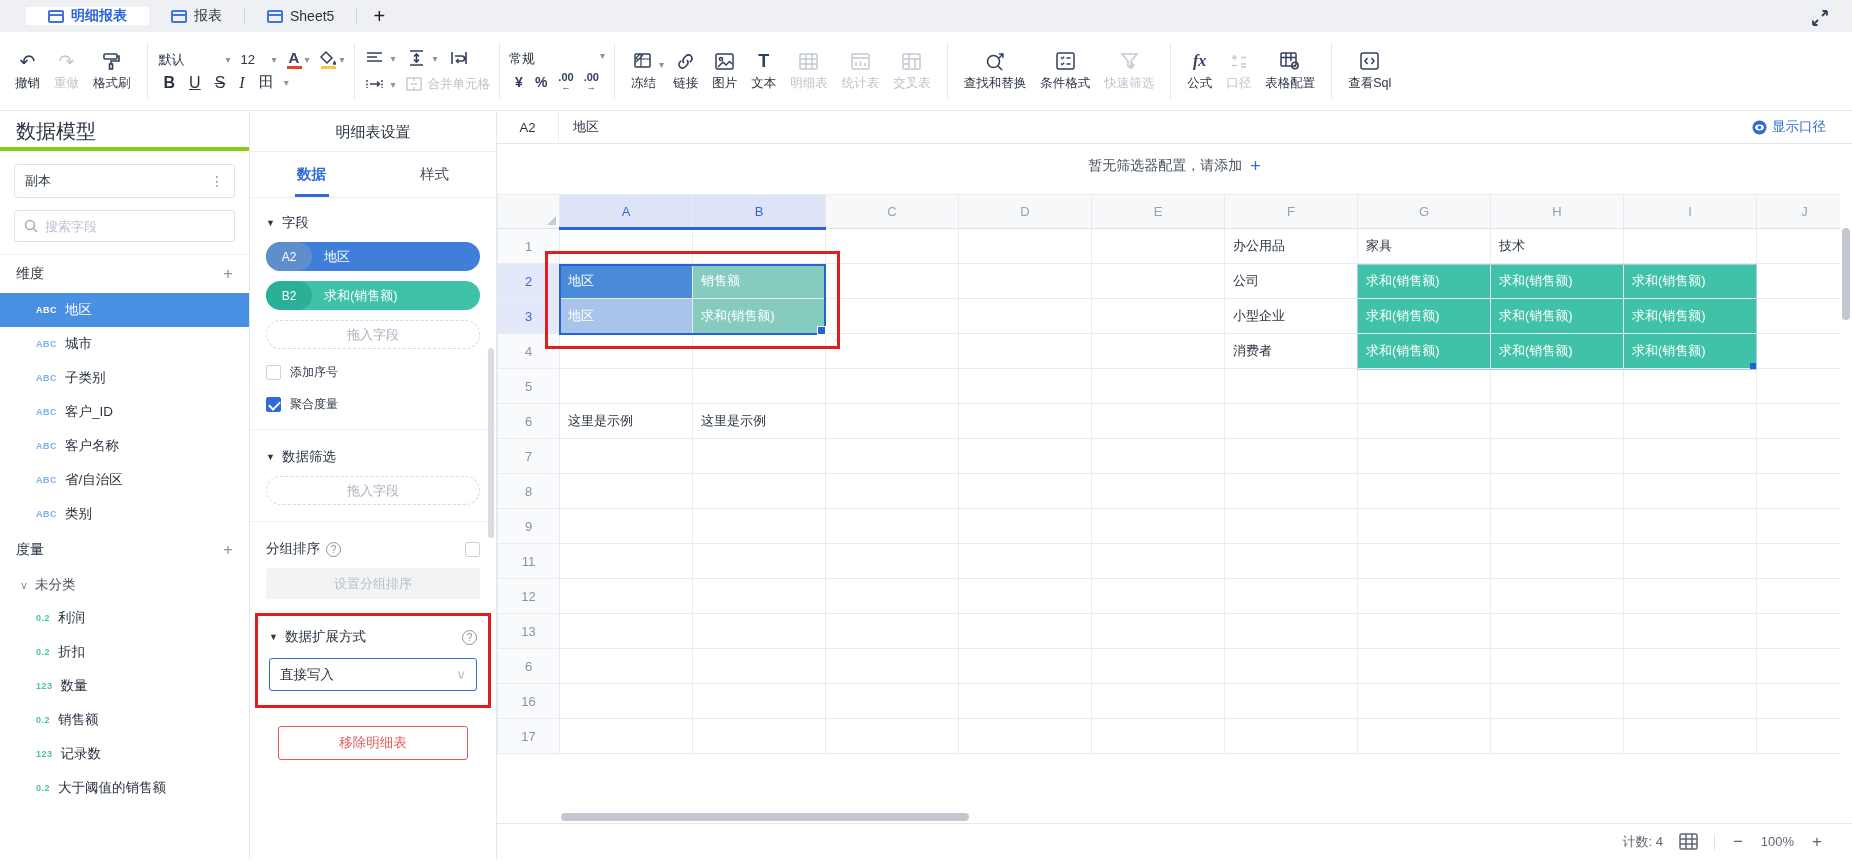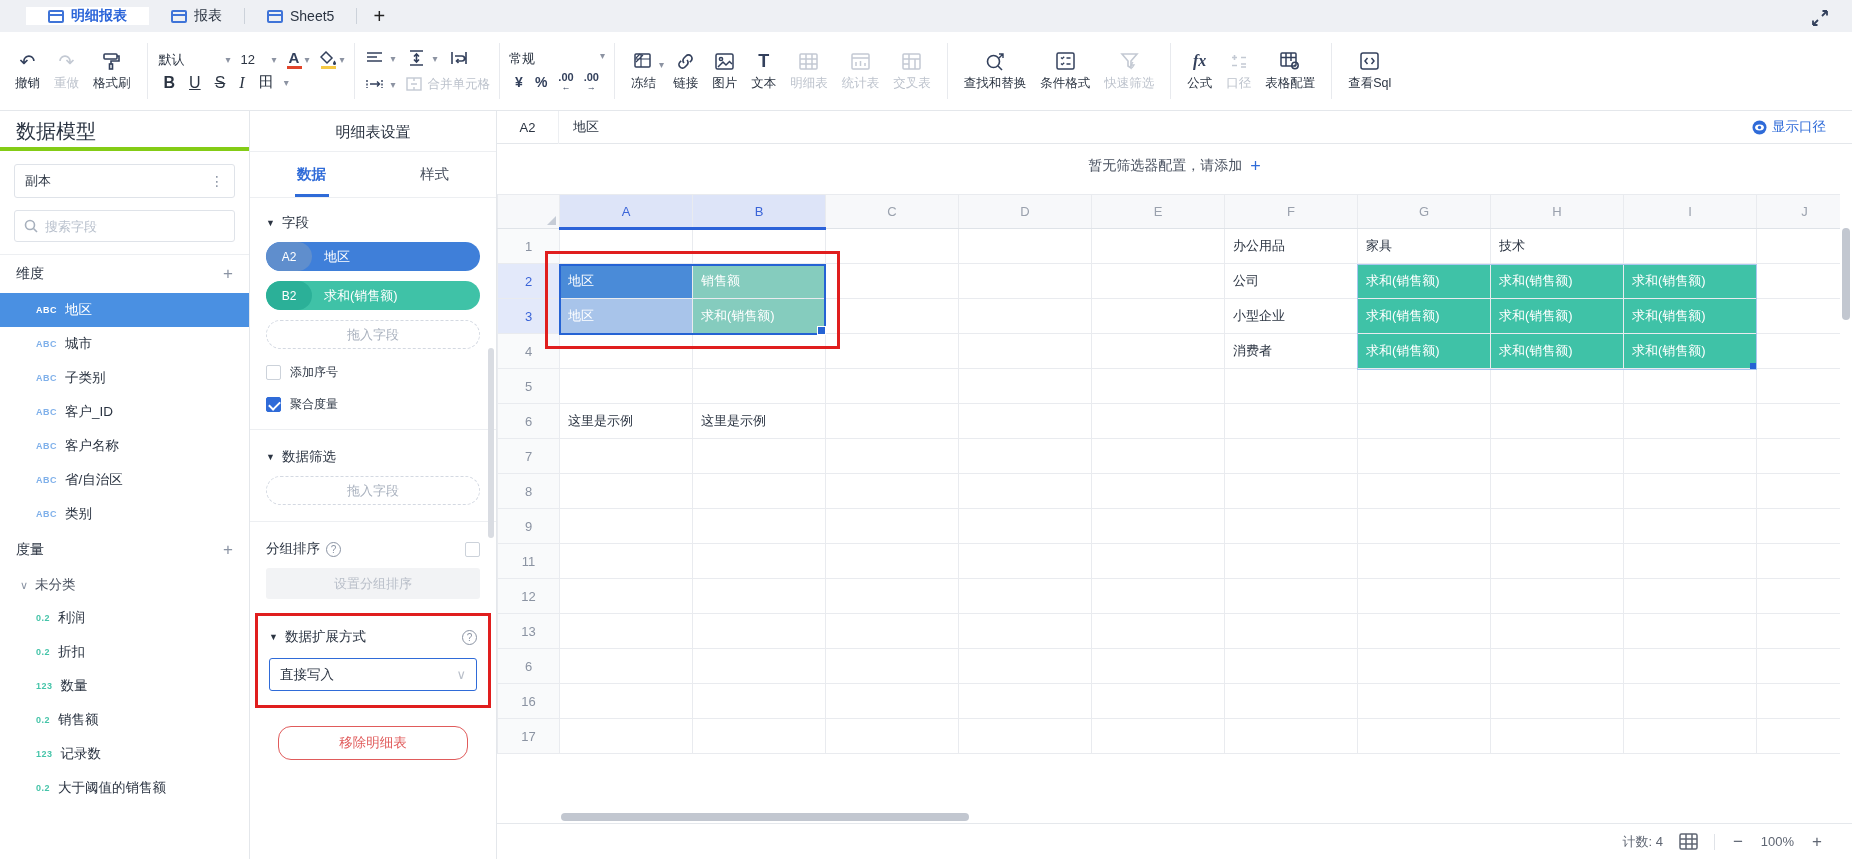--- a/index.html
+++ b/index.html
@@ -83,21 +83,21 @@
   .chk.on:after { content:""; position:absolute; left:4px; top:1px; width:5px; height:9px; border:solid #fff; border-width:0 2px 2px 0; transform:rotate(45deg); }
   .st-hr { height:1px; background:#edeff2; margin:16px -16px 0; }
   .sort-row { display:flex; align-items:center; justify-content:space-between; margin-top:18px; font-size:13.5px; }
   .qmark { width:15px; height:15px; border:1px solid #8a93a3; border-radius:50%; color:#8a93a3; font-size:10px; display:inline-flex; align-items:center; justify-content:center; margin-left:6px; }
   .gray-btn { margin-top:10px; height:31px; background:#f2f3f5; color:#b9bfc9; border-radius:3px; display:flex; align-items:center; justify-content:center; font-size:13px; cursor:default; }
   .red-frame { border:3px solid #e01e1e; margin:14px -11px 0; padding:2px 11px 14px; }
   .exp-head { display:flex; align-items:center; font-size:13.5px; margin-top:10px; }
   .exp-head .spacer { flex:1; }
   .dropdown { margin-top:12px; height:33px; border:1px solid #2f6bd8; border-radius:3px; display:flex; align-items:center; justify-content:space-between; padding:0 10px; font-size:13.5px; cursor:pointer; background:#fff; }
   .dropdown .chev { color:#b9bfc9; font-size:13px; }
-  .remove-btn { margin:18px 12px 0; height:34px; border:1px solid #e05b5b; color:#e05b5b; border-radius:13px; display:flex; align-items:center; justify-content:center; font-size:13.5px; cursor:pointer; background:#fff; }
+  .remove-btn { margin:18px 12px 0; height:34px; border:1px solid #e05b5b; color:#e05b5b; border-radius:3px; display:flex; align-items:center; justify-content:center; font-size:13.5px; cursor:pointer; background:#fff; }
   .st-scroll { position:absolute; right:2px; top:150px; width:6px; height:190px; background:#d9dce2; border-radius:3px; }
 
   
   .main { flex:1; display:flex; flex-direction:column; overflow:hidden; }
   .fbar { height:33px; border-bottom:1px solid #e4e7eb; display:flex; align-items:center; flex:none; }
   .namebox { width:62px; text-align:center; font-size:13px; color:#2b3442; border-right:1px solid #edeff2; line-height:33px; }
   .fvalue { padding-left:14px; font-size:13px; flex:1; }
   .caliber { display:flex; align-items:center; gap:5px; color:#2f6bd8; font-size:13.5px; padding-right:26px; cursor:pointer; }
   .filterbar { height:44px; display:flex; align-items:center; justify-content:center; gap:8px; font-size:14px; color:#4a5260; flex:none; }
   .filterbar .plus { color:#2f6bd8; font-size:18px; cursor:pointer; }

